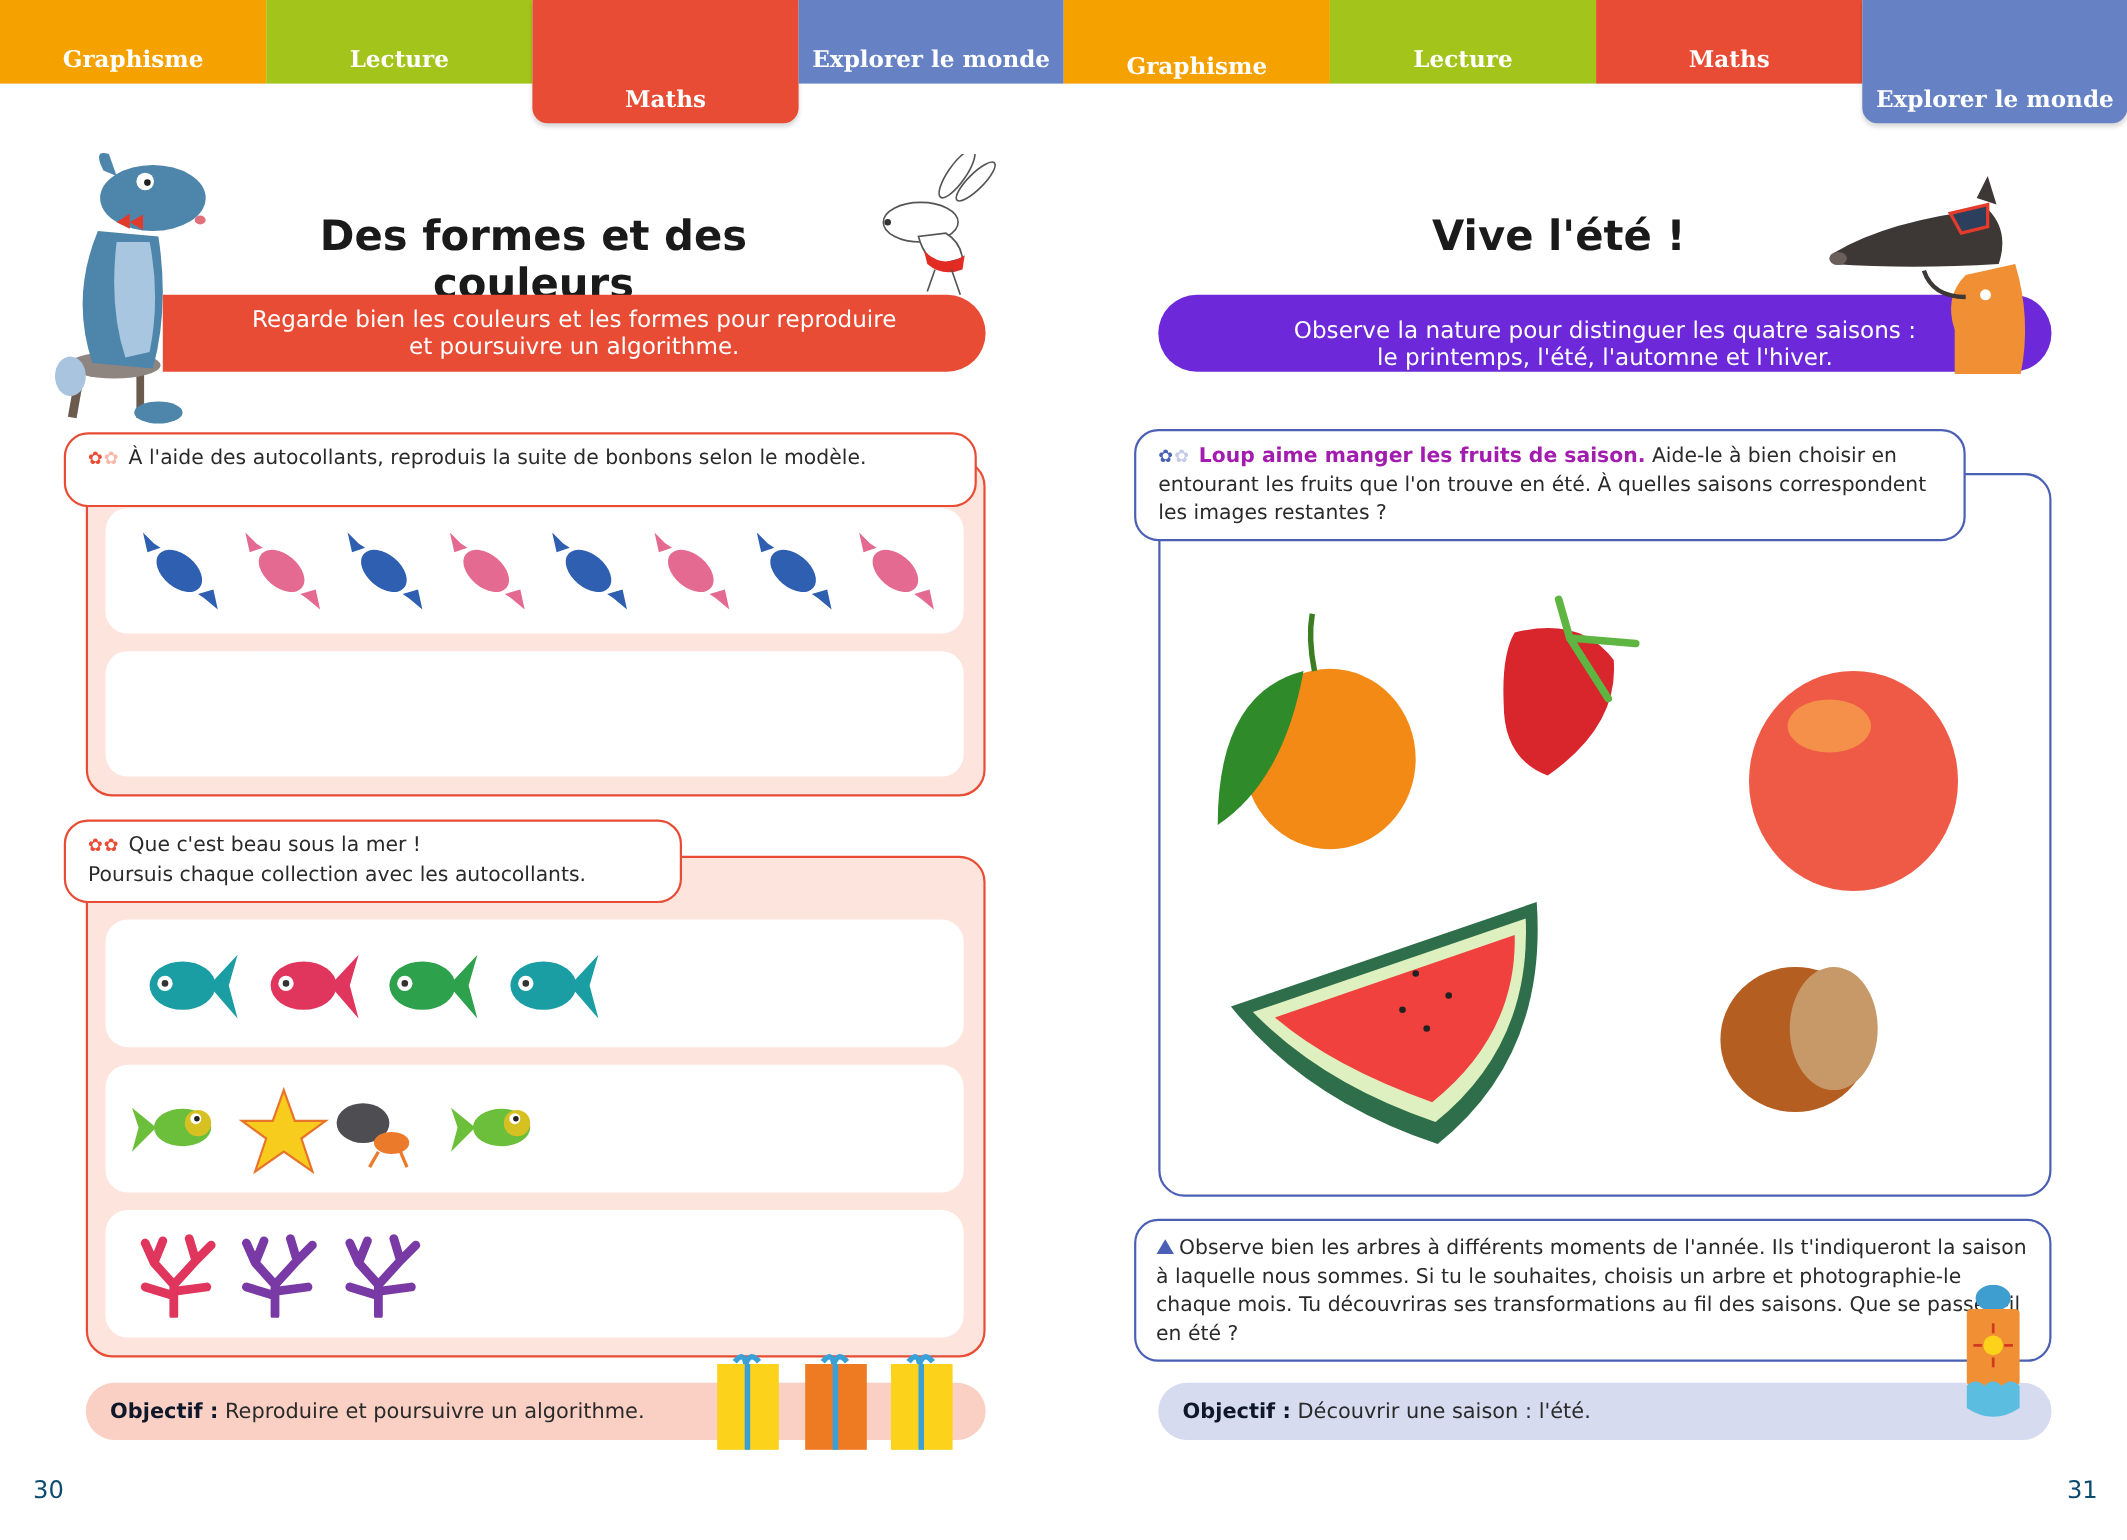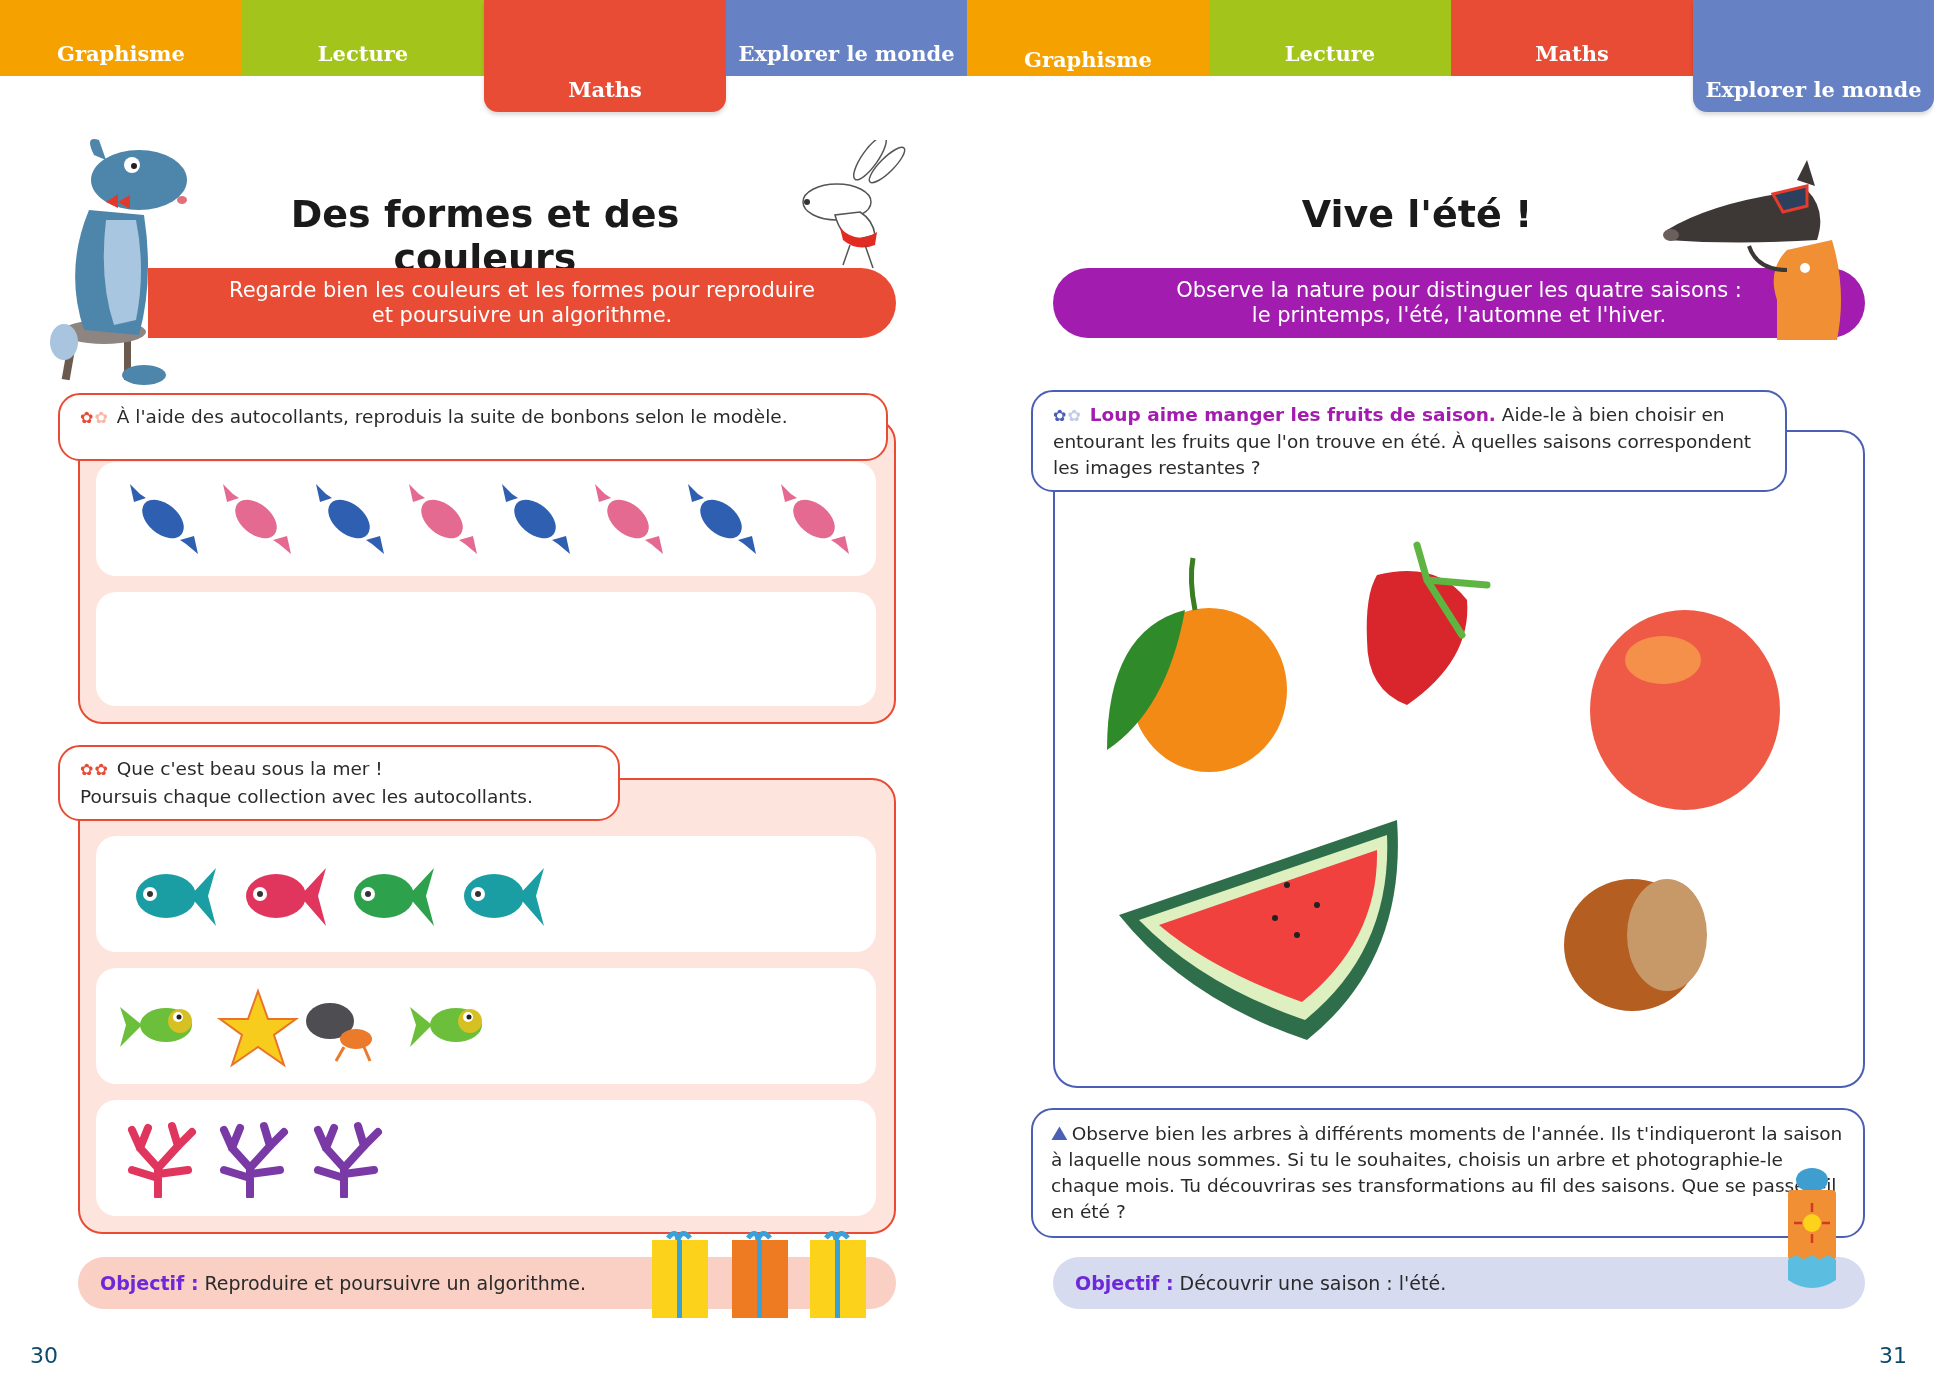--- a/index.html
+++ b/index.html
@@ -15,42 +15,42 @@
          font-family: "DejaVu Serif", serif; font-weight: bold; font-size: 21px;
          display: flex; align-items: flex-end; justify-content: center; padding-bottom: 10px; }
   .tab.active { height: 112px; border-radius: 0 0 14px 14px; box-shadow: 0 3px 4px rgba(0,0,0,0.15); }
 
   .title { position: absolute; font-family: "DejaVu Sans", sans-serif; font-weight: bold;
            font-size: 38px; color: #1a1a1a; text-align: center; }
 
   .banner { position: absolute; color: #fff; font-size: 21px; line-height: 25px; text-align: center;
             display: flex; flex-direction: column; justify-content: center; }
   .banner.red { background: #e84c35; border-radius: 0 36px 36px 0; }
-  .banner.blue { background: #a21caf; border-radius: 36px; }
+  .banner.blue { background: #6d28d9; border-radius: 36px; justify-content: flex-end; }
 
   .panel { position: absolute; border-radius: 24px; }
   .panel.pink { background: #fde4dc; border: 2px solid #e84c35; }
   .panel.blue { background: #fff; border: 2px solid #4b5fb5; }
 
   .bubble { position: absolute; background: #fff; border-radius: 22px; font-size: 18.5px; line-height: 27px;
             padding: 8px 20px; }
   .bubble.red { border: 2.5px solid #e84c35; }
   .bubble.blue { border: 2.5px solid #4b5fb5; }
   .bubble .hl { color: #a21caf; font-weight: bold; }
 
   .row { position: absolute; background: #fff; border-radius: 20px; display: flex; align-items: center;
          gap: 20px; padding-left: 22px; }
 
   .paws { display: inline-block; margin-right: 8px; font-size: 16px; letter-spacing: 1px; }
 
   .objectif { position: absolute; border-radius: 26px; font-size: 19px; display: flex; align-items: center;
               padding-left: 22px; }
   .objectif.pink { background: #f9d0c3; }
   .objectif.lav { background: #d6dbf0; }
-  .objectif b { font-weight: bold; color: #6d28d9; margin-right: 6px; }
+  .objectif b { font-weight: bold; color: #0f172a; margin-right: 6px; }
 
   .pagenum { position: absolute; top: 1343px; font-size: 22px; color: #0c4a6e; }
 </style>
 </head>
 <body>
 
 <div class="page left">
   <div class="tab" style="left:0;background:#f5a200">
       <span>Graphisme</span>
     </div>

